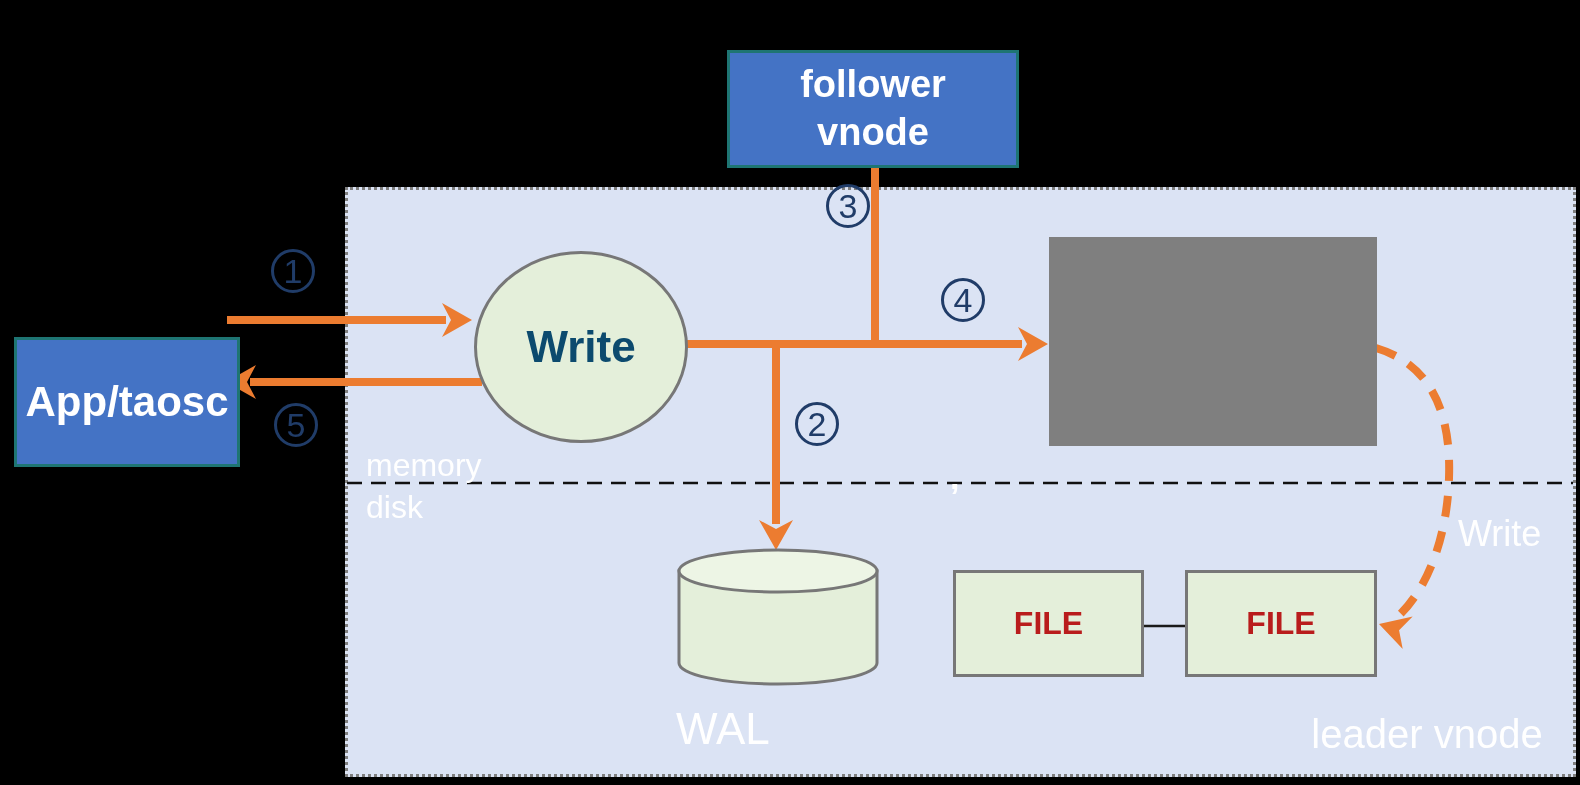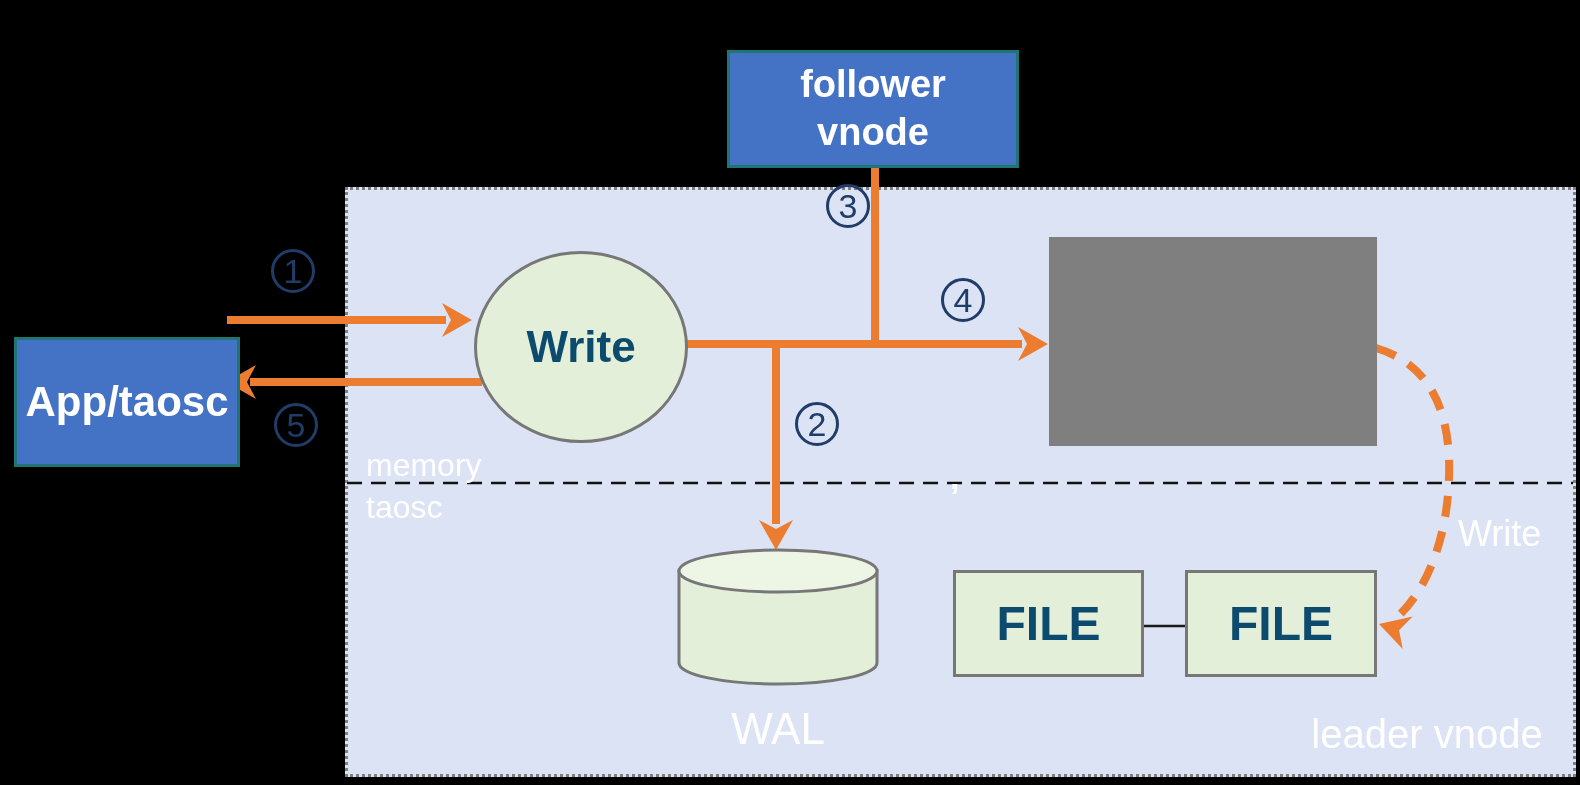--- a/index.html
+++ b/index.html
@@ -13,28 +13,28 @@
   svg.overlay{position:absolute;left:0;top:0;z-index:1;}
   .node{position:absolute;box-sizing:border-box;z-index:2;display:flex;align-items:center;justify-content:center;text-align:center;}
   .blue-box{background:#4473C5;border:3px solid #1E7573;color:#fff;font-weight:bold;margin-top:48px;}
   .follower-box{left:727px;top:2px;width:292px;height:118px;font-size:38px;line-height:1.26;padding:0 24px;}
   .app-box{left:14px;top:289px;width:226px;height:130px;font-size:42px;}
   .write-circle{left:474px;top:251px;width:214px;height:192px;border-radius:50%;
     background:#E4EFDA;border:3px solid #777;color:#0c4a6e;font-weight:bold;font-size:44px;}
   .memgrid{left:1049px;top:237px;width:328px;height:209px;display:grid;background:#7f7f7f;
     border:2px solid #7f7f7f;gap:0;}
   .memgrid .cell{border:1.5px solid #7f7f7f;background:#E2EDD6;}
-  .file-box{width:191px;height:107px;background:#E4EFDA;border:3px solid #777;color:#0c4a6e;font-weight:bold;font-size:48px;}
+  .file-box{width:191px;height:107px;background:#E4EFDA;border:3px solid #777;color:#b91c1c;font-weight:bold;font-size:32px;}
   .file-1{left:953px;top:570px;}
   .file-2{left:1185px;top:570px;width:192px;}
   .wal-wrap{left:676px;top:546px;width:204px;height:145px;display:block;}
   .lbl{position:absolute;color:#ffffff;z-index:2;white-space:nowrap;}
   .lbl-memory{left:366px;top:447px;font-size:32px;}
   .lbl-disk{left:366px;top:489px;font-size:32px;}
-  .lbl-wal{left:676px;top:704px;width:204px;text-align:center;font-size:44px;}
+  .lbl-wal{left:676px;top:704px;width:204px;text-align:left;font-size:44px;}
   .lbl-leader{left:1297px;top:712px;width:260px;text-align:center;font-size:40px;}
   .lbl-flush{left:1458px;top:513px;font-size:36px;}
   .lbl-comma{left:950px;top:458px;font-size:34px;font-weight:bold;}
   .step{position:absolute;width:44px;height:44px;border:3px solid #203C68;border-radius:50%;
     color:#203C68;font-size:34px;display:flex;align-items:center;justify-content:center;z-index:3;box-sizing:border-box;}
   .step-1{left:271px;top:249px;}
   .step-2{left:795px;top:402px;}
   .step-3{left:826px;top:184px;}
   .step-4{left:941px;top:278px;}
   .step-5{left:274px;top:403px;}
@@ -117,21 +117,21 @@
   </svg>
 
   <div class="node file-box file-1">
     <span>FILE</span>
   </div>
   <div class="node file-box file-2">
     <span>FILE</span>
   </div>
 
   <div class="lbl lbl-memory">memory</div>
-  <div class="lbl lbl-disk">taosc</div>
+  <div class="lbl lbl-disk">disk</div>
   <div class="lbl lbl-wal">WAL</div>
   <div class="lbl lbl-leader">leader vnode</div>
   <div class="lbl lbl-flush">Write</div>
   <div class="lbl lbl-comma">,</div>
 
   <div class="step step-1">1</div>
   <div class="step step-2">2</div>
   <div class="step step-3">3</div>
   <div class="step step-4">4</div>
   <div class="step step-5">5</div>

